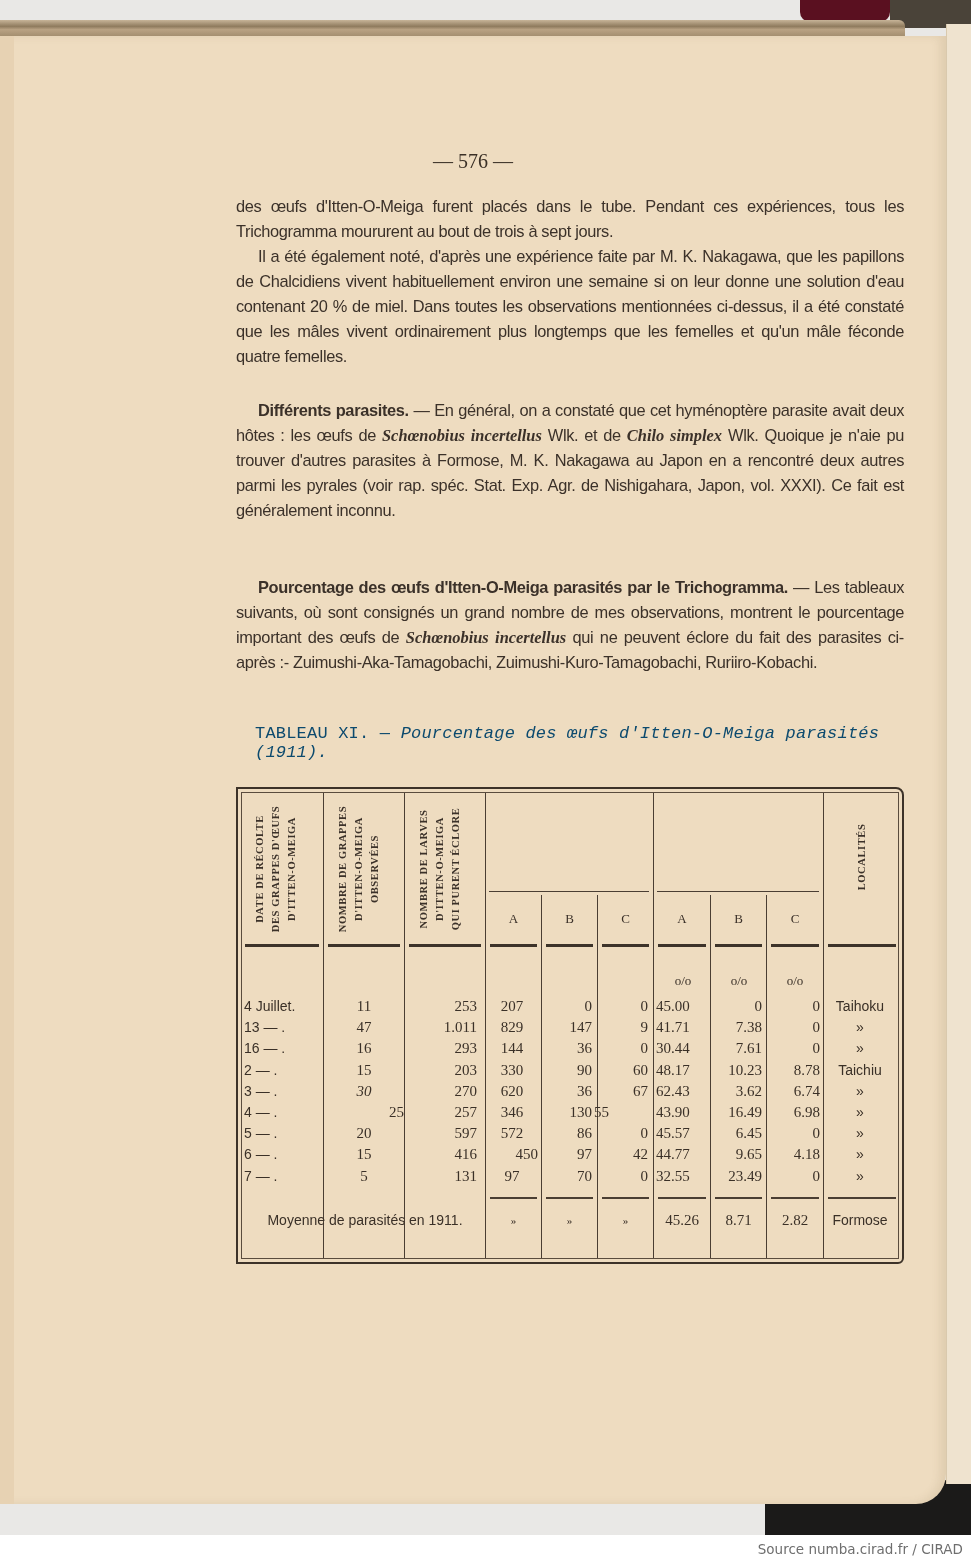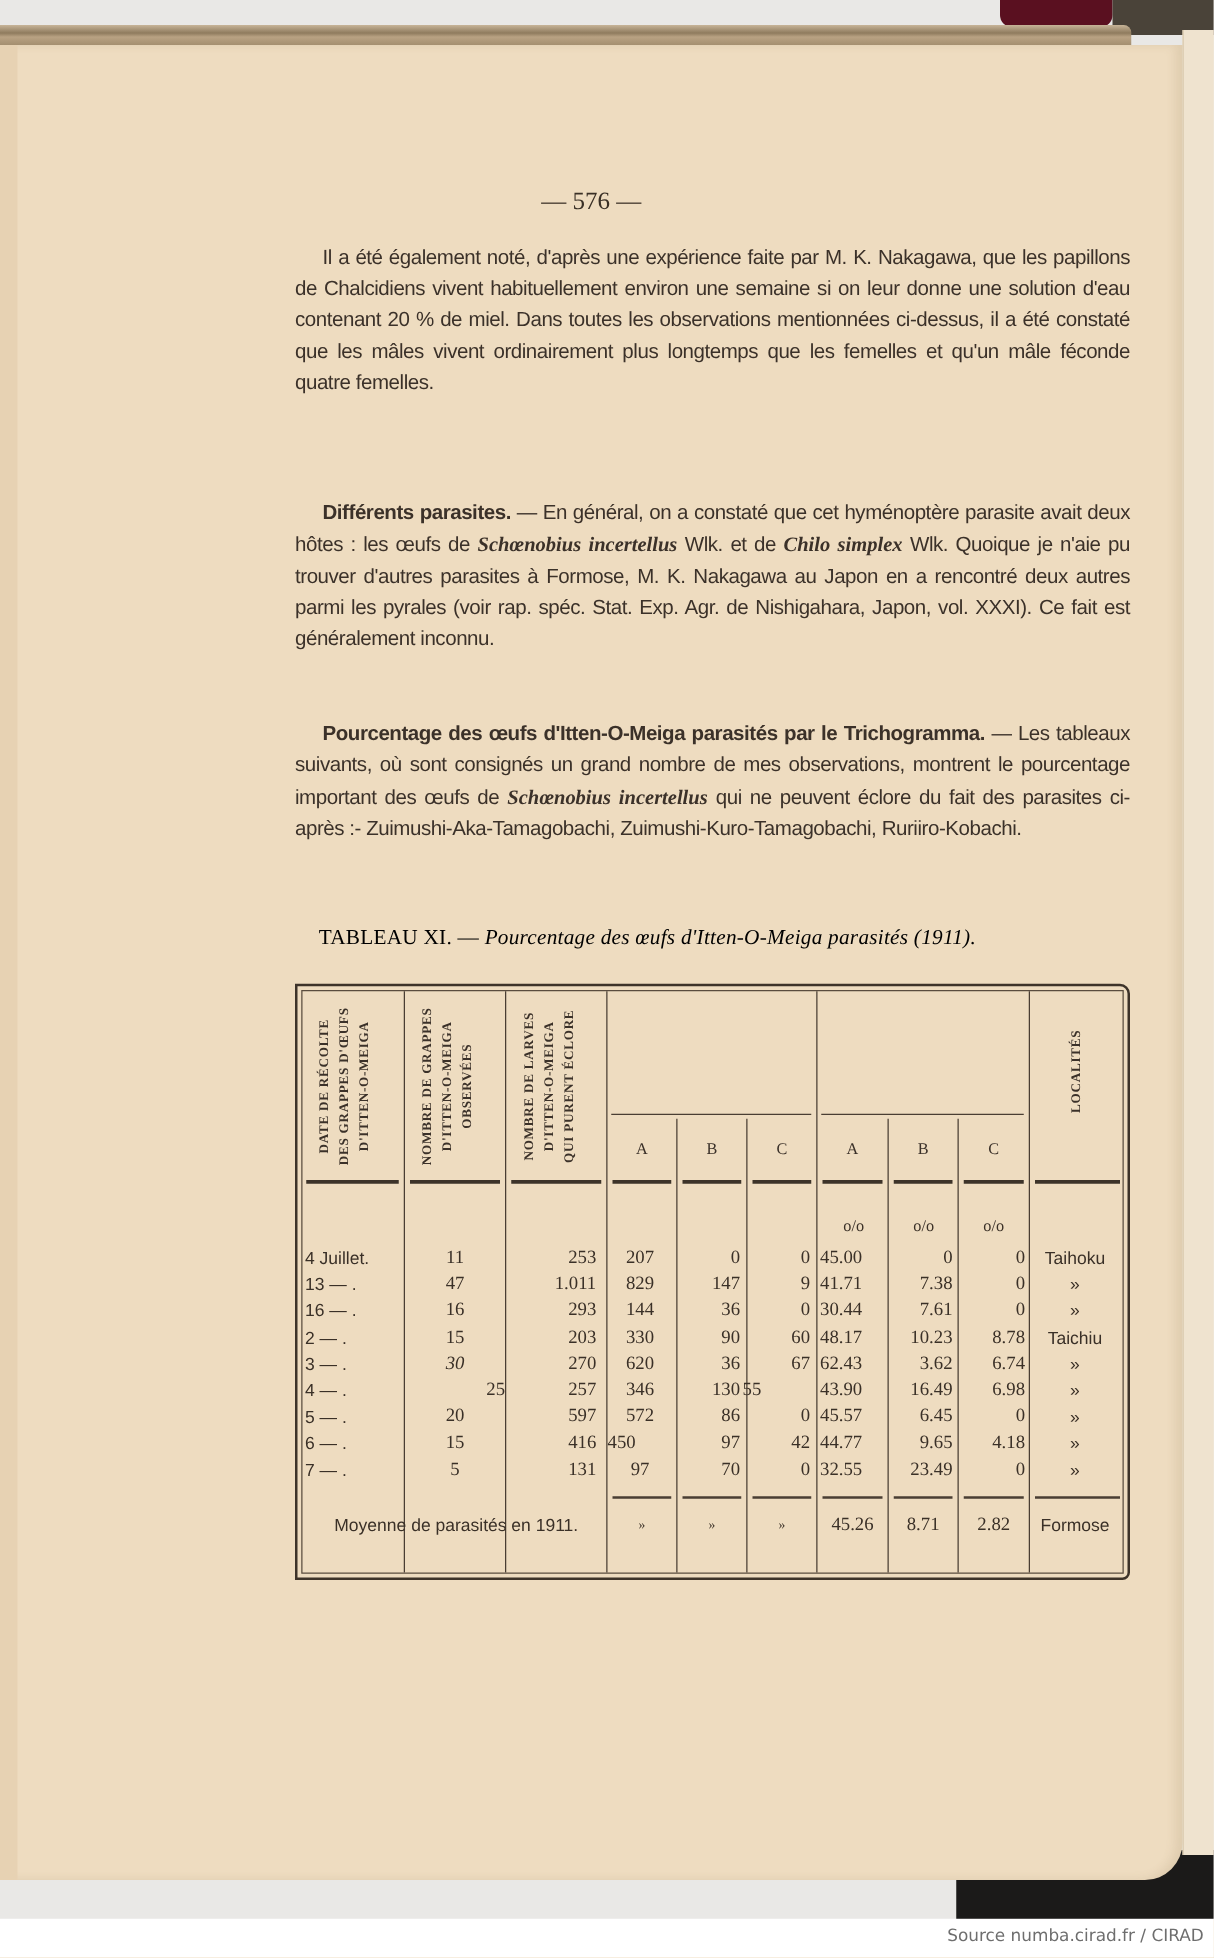--- a/index.html
+++ b/index.html
@@ -26,21 +26,21 @@
   }
   .page-left-edge { position: absolute; left: 0; top: 36px; width: 14px; height: 1468px; background: #e7d2b3; }
   .page-no { position: absolute; left: 0; width: 946px; top: 150px; text-align: center; font-size: 20px; color: #3a3026; font-family: "Liberation Serif", serif; }
 
   .text-block { position: absolute; left: 236px; width: 668px; color: #3b3129; font-family: "Liberation Sans Narrow", "Liberation Sans", sans-serif; font-size: 16.4px; line-height: 25px; letter-spacing: -0.35px; text-align: justify; }
   .text-block p { margin: 0; }
   .indent { text-indent: 22px; }
   .b { font-weight: bold; }
   .i { font-style: italic; font-weight: bold; font-family: "Liberation Serif", serif; letter-spacing: 0; }
 
-  .tab-title { position: absolute; left: 255px; top: 740px; width: 640px; font-size: 17px; color: #000000; font-family: Liberation Serif, serif; letter-spacing: 0.2px; }
+  .tab-title { position: absolute; left: 255px; top: 724px; width: 640px; font-size: 17px; color: #0c4a6e; font-family: Liberation Mono, monospace; letter-spacing: 0.2px; }
   .tab-title .it { font-style: italic; }
 
   
   .tbl-wrap { position: absolute; left: 236px; top: 787px; width: 668px; height: 477px; }
   .tbl-outer { position: absolute; left: 0; top: 0; width: 668px; height: 477px; border: 2px solid #3d3329; border-radius: 0 8px 6px 0; box-sizing: border-box; }
   .tbl-inner { position: absolute; left: 5px; top: 5px; width: 658px; height: 467px; border: 1px solid #5a4c3e; box-sizing: border-box; }
   .vl { position: absolute; width: 1px; background: #4a3e33; }
   .hl { position: absolute; height: 3px; background: #3d3329; }
   .hl2 { position: absolute; height: 1px; background: #4a3e33; }
   .vhead { position: absolute; transform: rotate(-90deg); transform-origin: left top; font-size: 10.5px; letter-spacing: 0.6px; color: #3b3129; text-align: center; line-height: 16px; font-family: "Liberation Serif", serif; font-weight: bold; }
@@ -60,20 +60,21 @@
 <div class="cover-dark"></div>
 <div class="bottom-dark"></div>
 <div class="edge-top"></div>
 <div class="right-leaf"></div>
 <div class="page"></div>
 <div class="page-left-edge"></div>
 
 <div class="page-no">— 576 —</div>
 
 <div class="text-block" style="top:194px;">
+  <p>des œufs d'Itten-O-Meiga furent placés dans le tube. Pendant ces expériences, tous les Trichogramma moururent au bout de trois à sept jours.</p>
   <p class="indent">Il a été également noté, d'après une expérience faite par M. K. Nakagawa, que les papillons de Chalcidiens vivent habituellement environ une semaine si on leur donne une solution d'eau contenant 20 % de miel. Dans toutes les observations mentionnées ci-dessus, il a été constaté que les mâles vivent ordinairement plus longtemps que les femelles et qu'un mâle féconde quatre femelles.</p>
 </div>
 
 <div class="text-block" style="top:398px;">
   <p class="indent"><span class="b">Différents parasites.</span><span> — En général, on a constaté que cet hyménoptère parasite avait deux hôtes : les œufs de </span><span class="i">Schœnobius incertellus</span><span> Wlk. et de </span><span class="i">Chilo simplex</span><span> Wlk. Quoique je n'aie pu trouver d'autres parasites à Formose, M. K. Nakagawa au Japon en a rencontré deux autres parmi les pyrales (voir rap. spéc. Stat. Exp. Agr. de Nishigahara, Japon, vol. XXXI). Ce fait est généralement inconnu.</span></p>
 </div>
 
 <div class="text-block" style="top:575px;">
   <p class="indent"><span class="b">Pourcentage des œufs d'Itten-O-Meiga parasités par le Trichogramma.</span><span> — Les tableaux suivants, où sont consignés un grand nombre de mes observations, montrent le pourcentage important des œufs de </span><span class="i">Schœnobius incertellus</span><span> qui ne peuvent éclore du fait des parasites ci-après :- Zuimushi-Aka-Tamagobachi, Zuimushi-Kuro-Tamagobachi, Ruriiro-Kobachi.</span></p>
 </div>
@@ -223,21 +224,21 @@
         <div class="cell" style="left: 362px; top: 336.2px; width: 50px; text-align: right;">0</div>
         <div class="cell" style="left: 420px; top: 336.2px; width: 54px; text-align: left;">45.57</div>
         <div class="cell" style="left: 476px; top: 336.2px; width: 50px; text-align: right;">6.45</div>
         <div class="cell" style="left: 532px; top: 336.2px; width: 52px; text-align: right;">0</div>
         <div class="cell" style="left: 588px; top: 336.2px; width: 72px; text-align: center; font-family: &quot;Liberation Sans Narrow&quot;, &quot;Liberation Sans&quot;, sans-serif; font-size: 14px;">»</div>
       </div>
       <div>
         <div class="cell date" style="left: 8px; top: 357.4px; width: 78px; text-align: left;">6 — .</div>
         <div class="cell" style="left: 88px; top: 357.4px; width: 80px; text-align: center;">15</div>
         <div class="cell" style="left: 169px; top: 357.4px; width: 72px; text-align: right;">416</div>
-        <div class="cell" style="left: 250px; top: 357.4px; width: 52px; text-align: left;">450</div>
+        <div class="cell" style="left: 250px; top: 357.4px; width: 52px; text-align: right;">450</div>
         <div class="cell" style="left: 306px; top: 357.4px; width: 50px; text-align: right;">97</div>
         <div class="cell" style="left: 362px; top: 357.4px; width: 50px; text-align: right;">42</div>
         <div class="cell" style="left: 420px; top: 357.4px; width: 54px; text-align: left;">44.77</div>
         <div class="cell" style="left: 476px; top: 357.4px; width: 50px; text-align: right;">9.65</div>
         <div class="cell" style="left: 532px; top: 357.4px; width: 52px; text-align: right;">4.18</div>
         <div class="cell" style="left: 588px; top: 357.4px; width: 72px; text-align: center; font-family: &quot;Liberation Sans Narrow&quot;, &quot;Liberation Sans&quot;, sans-serif; font-size: 14px;">»</div>
       </div>
       <div>
         <div class="cell date" style="left: 8px; top: 378.6px; width: 78px; text-align: left;">7 — .</div>
         <div class="cell" style="left: 88px; top: 378.6px; width: 80px; text-align: center;">5</div>

